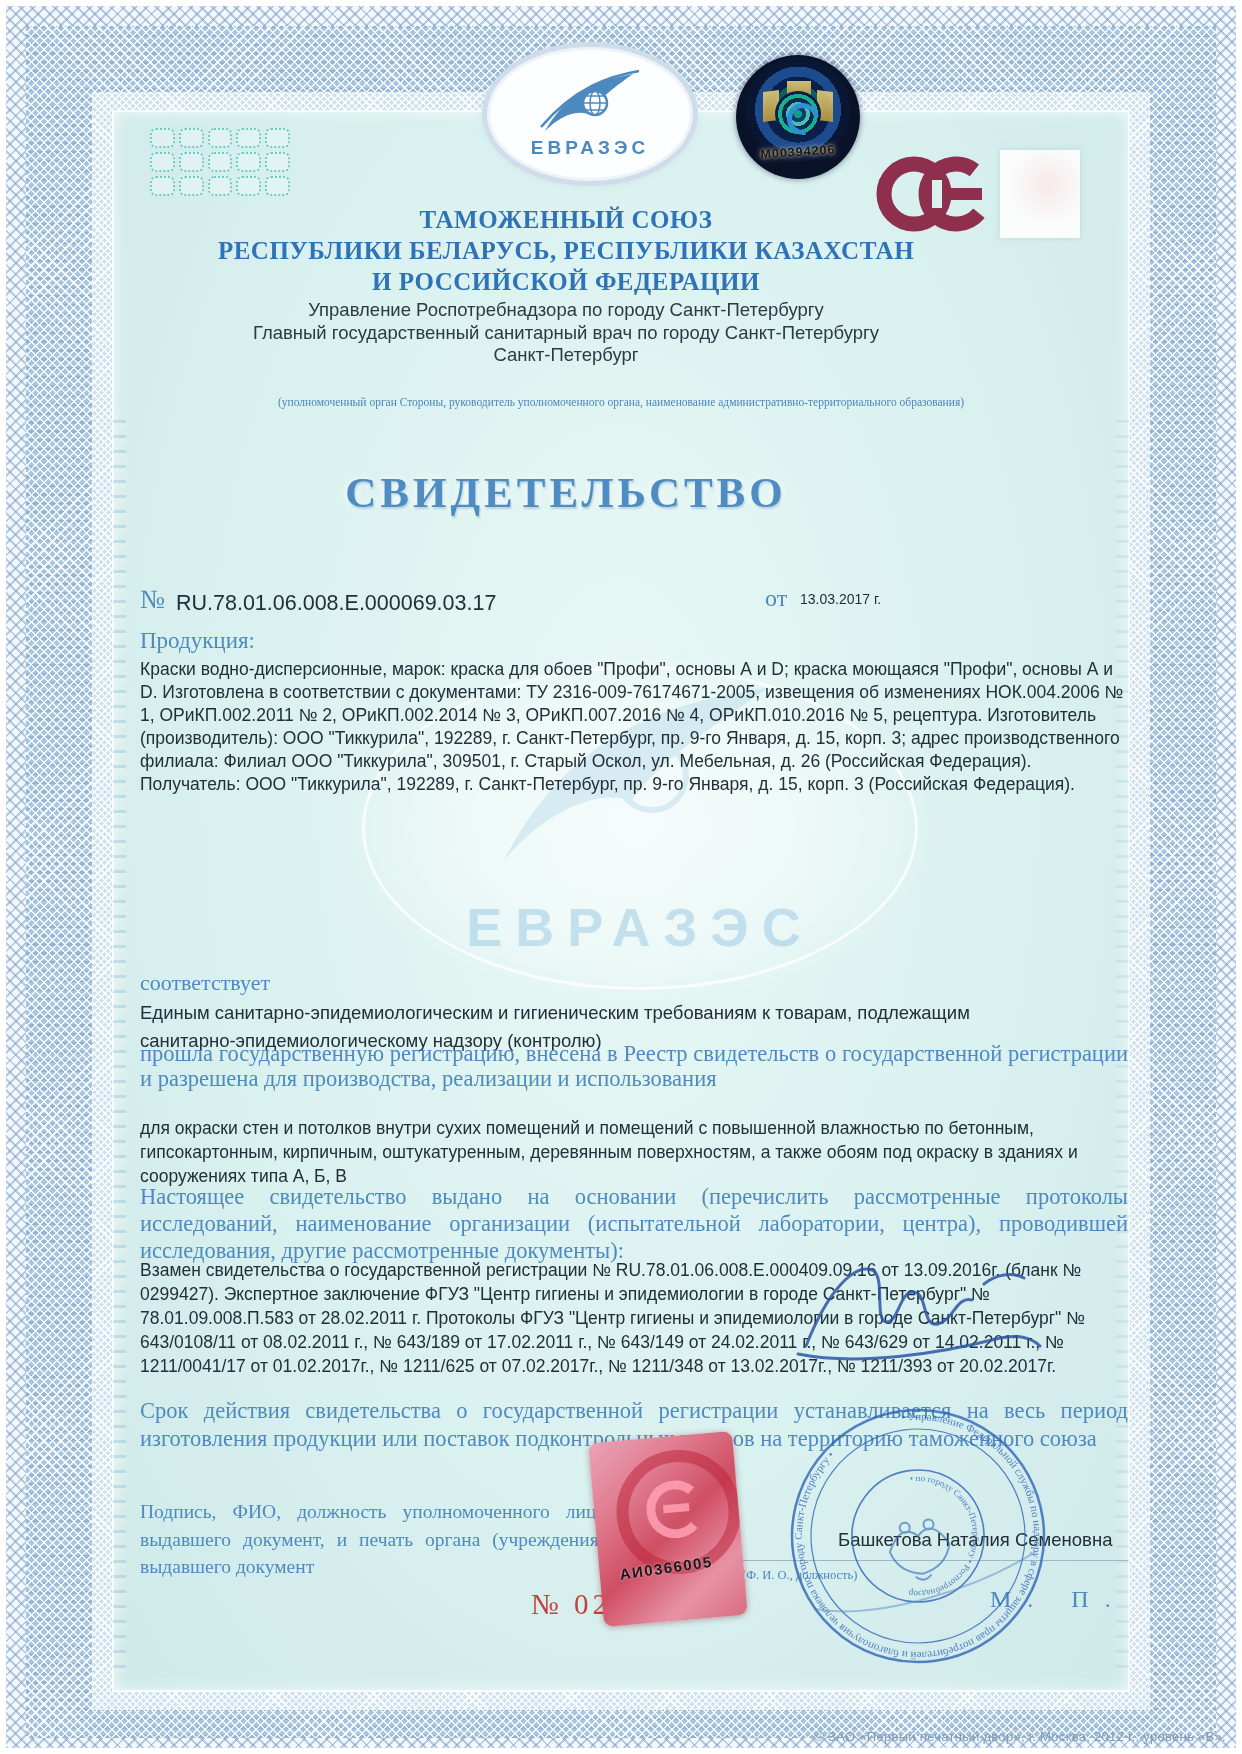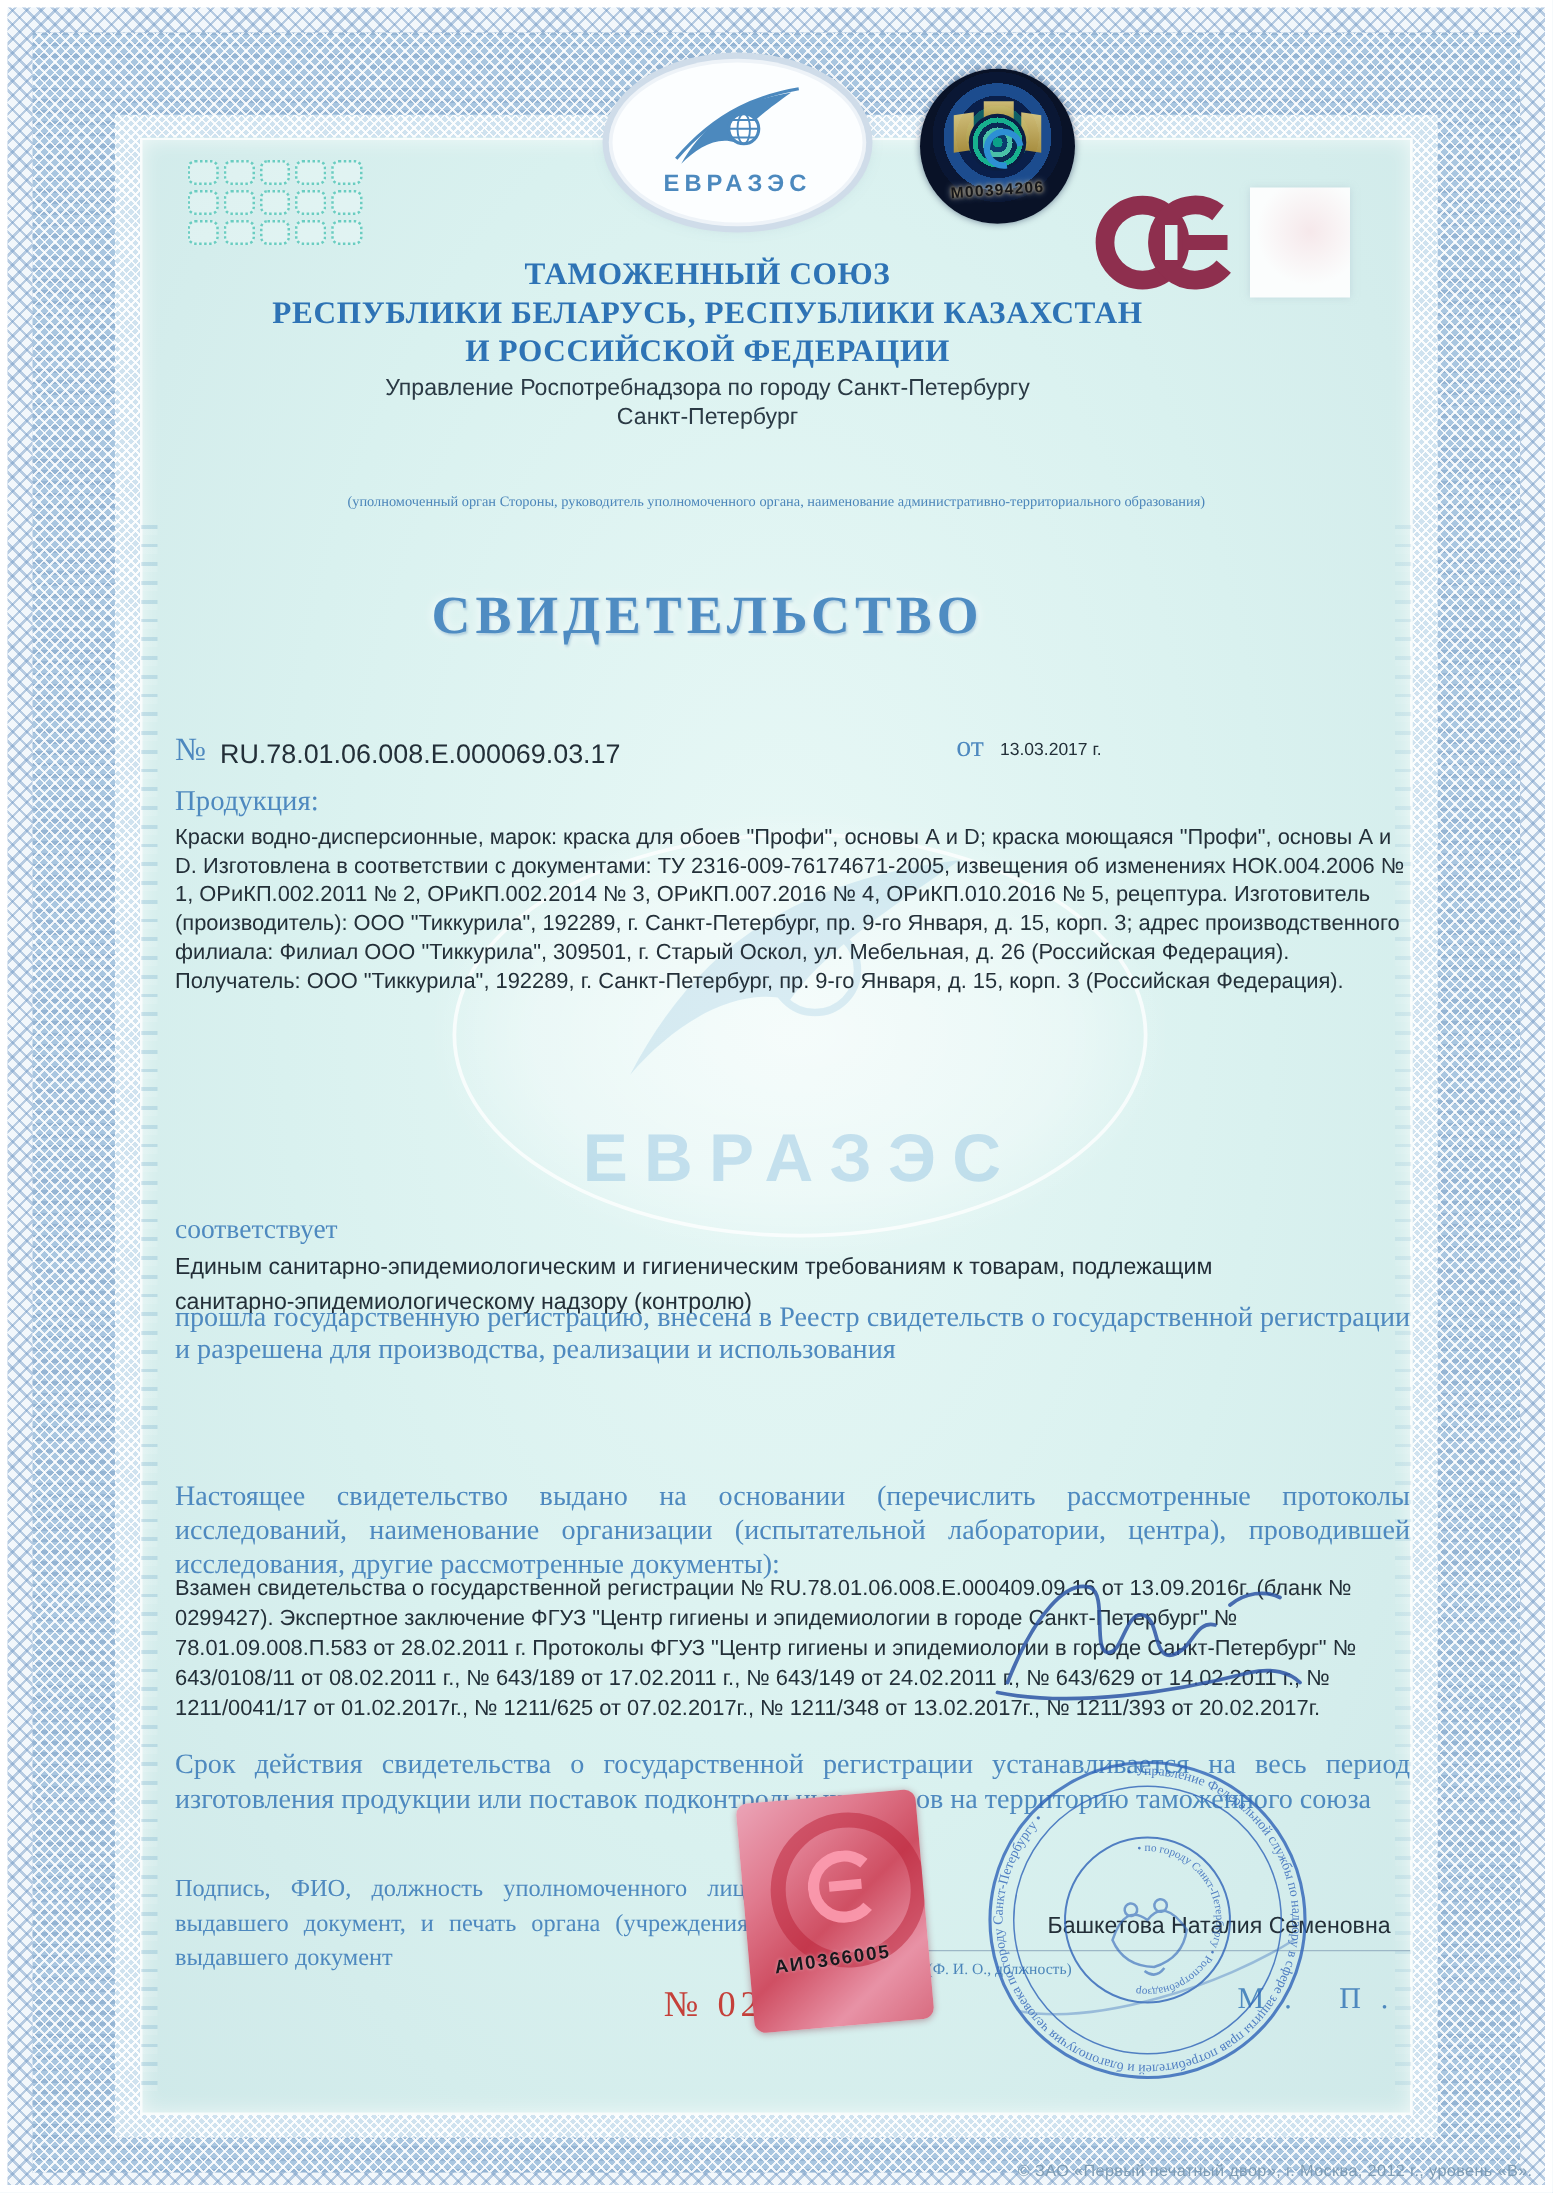--- a/index.html
+++ b/index.html
@@ -178,39 +178,41 @@
   <div class="white-square"></div>
 
   <div class="center-wrap union abs" style="position:absolute;">
     <div>ТАМОЖЕННЫЙ СОЮЗ</div>
     <div>РЕСПУБЛИКИ БЕЛАРУСЬ, РЕСПУБЛИКИ КАЗАХСТАН</div>
     <div>И РОССИЙСКОЙ ФЕДЕРАЦИИ</div>
   </div>
 
   <div class="center-wrap authority abs" style="position:absolute;">
     <div>Управление Роспотребнадзора по городу Санкт-Петербургу</div>
+    <div>Главный государственный санитарный врач по городу Санкт-Петербургу</div>
     <div>Санкт-Петербург</div>
   </div>
 
   <div class="small-note authority-note">(уполномоченный орган Стороны, руководитель уполномоченного органа, наименование административно-территориального образования)</div>
 
   <div class="center-wrap doc-title" style="position:absolute;">СВИДЕТЕЛЬСТВО</div>
 
   <div class="abs serif-blue reg-no-label">№</div>
   <div class="abs ink reg-no">RU.78.01.06.008.E.000069.03.17</div>
   <div class="abs serif-blue reg-date-label">от</div>
   <div class="abs ink reg-date">13.03.2017 г.</div>
 
   <div class="abs serif-blue product-label">Продукция:</div>
   <div class="abs ink product-text">Краски водно-дисперсионные, марок: краска для обоев "Профи", основы А и D; краска моющаяся "Профи", основы А и D. Изготовлена в соответствии с документами: ТУ 2316-009-76174671-2005, извещения об изменениях НОК.004.2006 № 1, ОРиКП.002.2011 № 2, ОРиКП.002.2014 № 3, ОРиКП.007.2016 № 4, ОРиКП.010.2016 № 5, рецептура. Изготовитель (производитель): ООО "Тиккурила", 192289, г. Санкт-Петербург, пр. 9-го Января, д. 15, корп. 3; адрес производственного филиала: Филиал ООО "Тиккурила", 309501, г. Старый Оскол, ул. Мебельная, д. 26 (Российская Федерация).  Получатель: ООО "Тиккурила", 192289, г. Санкт-Петербург, пр. 9-го Января, д. 15, корп. 3 (Российская Федерация).</div>
 
   <div class="abs serif-blue conforms-label">соответствует</div>
   <div class="abs ink conforms-text">Единым санитарно-эпидемиологическим и гигиеническим требованиям к товарам, подлежащим санитарно-эпидемиологическому надзору (контролю)</div>
 
   <div class="abs serif-blue p-serif registered-text">прошла государственную регистрацию, внесена в Реестр свидетельств о государственной регистрации и разрешена для производства, реализации и использования</div>
+  <div class="abs ink application-text">для окраски стен и потолков внутри сухих помещений и помещений с повышенной влажностью по бетонным, гипсокартонным, кирпичным, оштукатуренным, деревянным поверхностям, а также обоям под окраску в зданиях и сооружениях типа А, Б, В</div>
   <div class="abs serif-blue p-serif basis-label">Настоящее свидетельство выдано на основании (перечислить рассмотренные протоколы исследований, наименование организации (испытательной лаборатории, центра), проводившей исследования, другие рассмотренные документы):</div>
   <div class="abs ink basis-text">Взамен свидетельства о государственной регистрации № RU.78.01.06.008.Е.000409.09.16 от 13.09.2016г. (бланк № 0299427). Экспертное заключение ФГУЗ "Центр гигиены и эпидемиологии в городе Санкт-Петербург" № 78.01.09.008.П.583 от 28.02.2011 г. Протоколы ФГУЗ "Центр гигиены и эпидемиологии в городе Санкт-Петербург" № 643/0108/11 от 08.02.2011 г., № 643/189 от 17.02.2011 г., № 643/149 от 24.02.2011 г., № 643/629 от 14.02.2011 г., № 1211/0041/17 от 01.02.2017г., № 1211/625 от 07.02.2017г., № 1211/348 от 13.02.2017г., № 1211/393 от 20.02.2017г.</div>
   <div class="abs serif-blue p-serif validity-text">Срок действия свидетельства о государственной регистрации устанавливается на весь период изготовления продукции или поставок подконтрольных товаров на территорию таможенного союза</div>
 
   <div class="abs serif-blue sign-note">Подпись, ФИО, должность уполномоченного лица, выдавшего документ, и печать органа (учреждения), выдавшего документ</div>
   <div class="abs hairline"></div>
   <div class="abs ink signer-name">Башкетова Наталия Семеновна</div>
   <div class="abs name-note">(Ф. И. О., должность)</div>
   <div class="abs seal-mark">М. П.</div>
   <div class="abs blank-number">№ 0299632</div>

